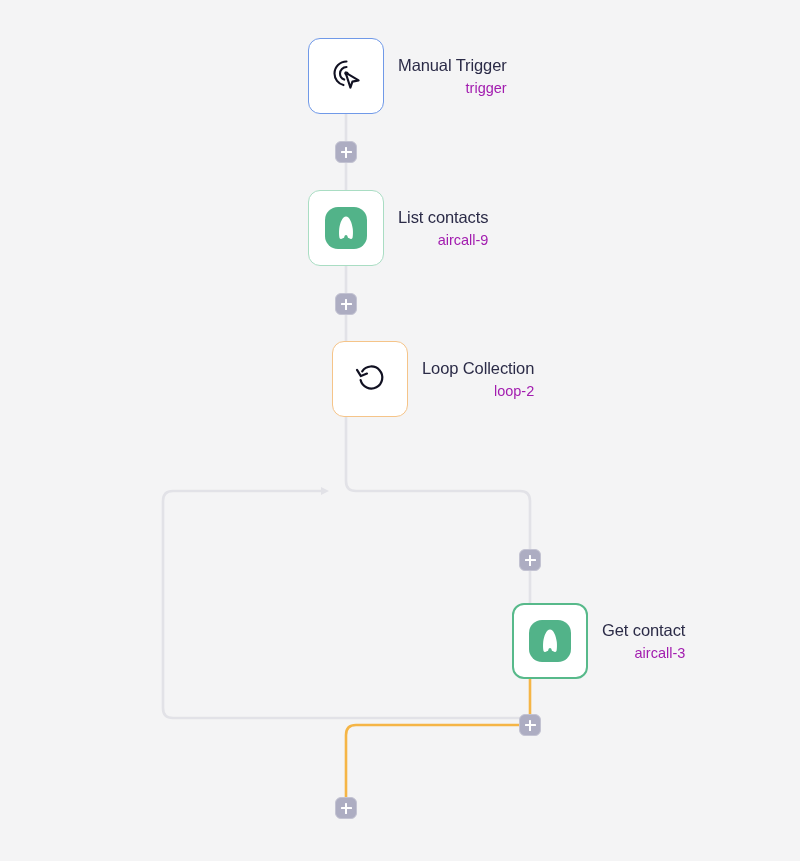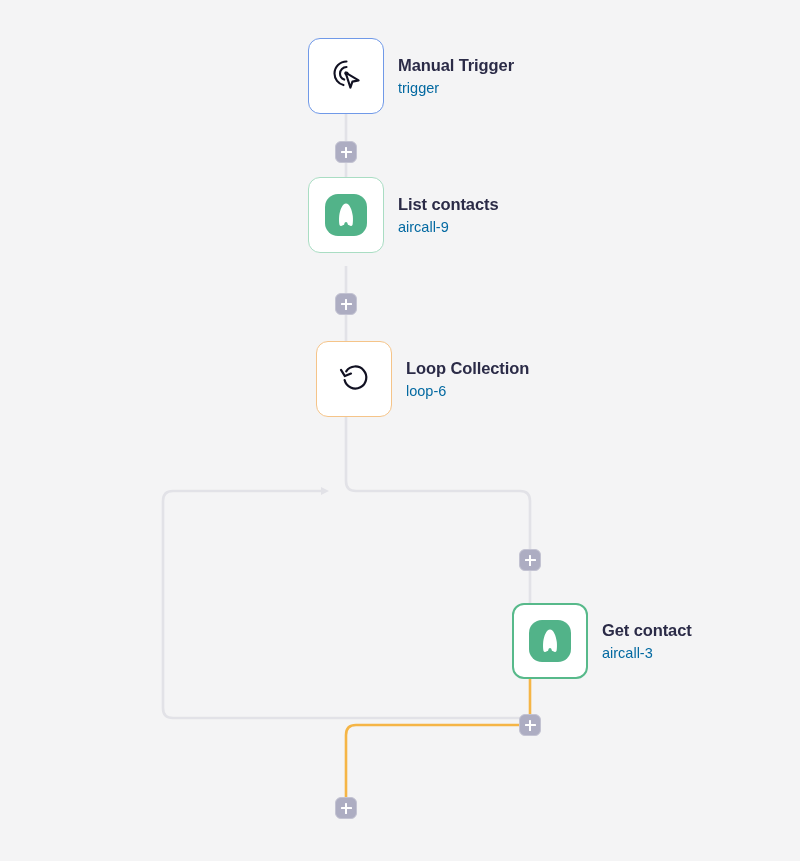--- a/index.html
+++ b/index.html
@@ -50,30 +50,31 @@
 
   .node-labels {
     margin-left: 14px;
     display: flex;
     flex-direction: column;
     justify-content: center;
     line-height: 1.25;
   }
   .node-title {
     font-size: 16.5px;
-    font-weight: bold;
+    font-weight: normal;
     color: #2b2b47;
     letter-spacing: -0.1px;
     white-space: nowrap;
   }
   .node-sub {
     font-size: 14.5px;
-    color: #0369a1;
+    color: #a21caf;
     margin-top: 4px;
     white-space: nowrap;
+    text-align: right;
   }
 
   
   .icon-aircall {
     width: 42px;
     height: 42px;
     border-radius: 13px;
     background: #52b389;
     display: flex;
     align-items: center;
@@ -139,50 +140,50 @@
           <path d="M20.6 19.6 L33.6 27.4 L27.4 28.6 L25.4 34.6 Z" fill="#ffffff" stroke="#111122" stroke-width="2.1" stroke-linejoin="round"></path>
         </svg>
       </span>
     </div>
     <div class="node-labels">
       <div class="node-title">Manual Trigger</div>
       <div class="node-sub">trigger</div>
     </div>
   </div>
 
-  <div class="node" style="left:308px; top:177px;">
+  <div class="node" style="left:308px; top:190px;">
     <div class="node-box green">
       <span class="icon-aircall">
         <svg width="30" height="30" viewBox="0 0 30 30" fill="none">
           <path d="M15 3.4 C11.6 3.4 8.9 9.6 8.2 16.1 C7.9 19.2 8.0 22.6 8.4 24.6
                    C8.6 25.6 9.3 26.2 10.2 25.9 L12.4 25.1 C13.0 24.9 13.2 24.5 13.3 23.9
                    C13.5 22.6 14.1 21.9 15 21.9 C15.9 21.9 16.5 22.6 16.7 23.9
                    C16.8 24.5 17.0 24.9 17.6 25.1 L19.8 25.9 C20.7 26.2 21.4 25.6 21.6 24.6
                    C22.0 22.6 22.1 19.2 21.8 16.1 C21.1 9.6 18.4 3.4 15 3.4 Z" fill="#ffffff"></path>
         </svg>
       </span>
     </div>
     <div class="node-labels">
       <div class="node-title">List contacts</div>
       <div class="node-sub">aircall-9</div>
     </div>
   </div>
 
-  <div class="node" style="left:308px; top:341px;padding-left:8px;">
+  <div class="node" style="left:324px; top:341px;padding-left:8px;">
     <div class="node-box orange">
       <span class="icon-glyph">
         <svg width="42" height="42" viewBox="0 0 42 42" fill="none">
           <path d="M13.2 15.3 A11 11 0 1 1 11.6 24.0" stroke="#111122" stroke-width="2.2" fill="none" stroke-linecap="round"></path>
           <path d="M8.0 13.9 L11.9 20.1 L18.0 17.6" stroke="#111122" stroke-width="2.2" fill="none" stroke-linecap="round" stroke-linejoin="round"></path>
         </svg>
       </span>
     </div>
     <div class="node-labels">
       <div class="node-title">Loop Collection</div>
-      <div class="node-sub">loop-6</div>
+      <div class="node-sub">loop-2</div>
     </div>
   </div>
 
   <div class="node" style="left:512px; top:603px;">
     <div class="node-box green-sel">
       <span class="icon-aircall">
         <svg width="30" height="30" viewBox="0 0 30 30" fill="none">
           <path d="M15 3.4 C11.6 3.4 8.9 9.6 8.2 16.1 C7.9 19.2 8.0 22.6 8.4 24.6
                    C8.6 25.6 9.3 26.2 10.2 25.9 L12.4 25.1 C13.0 24.9 13.2 24.5 13.3 23.9
                    C13.5 22.6 14.1 21.9 15 21.9 C15.9 21.9 16.5 22.6 16.7 23.9

